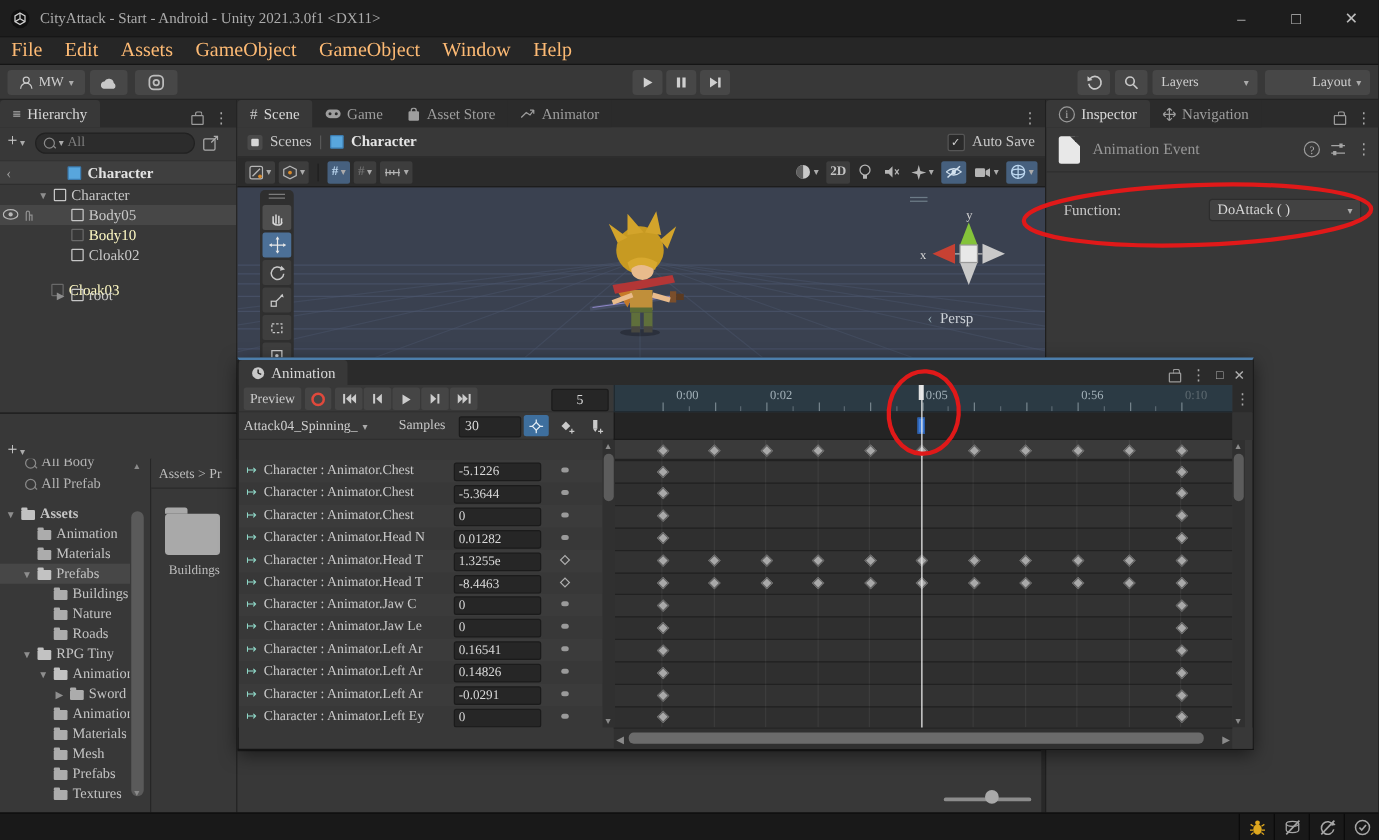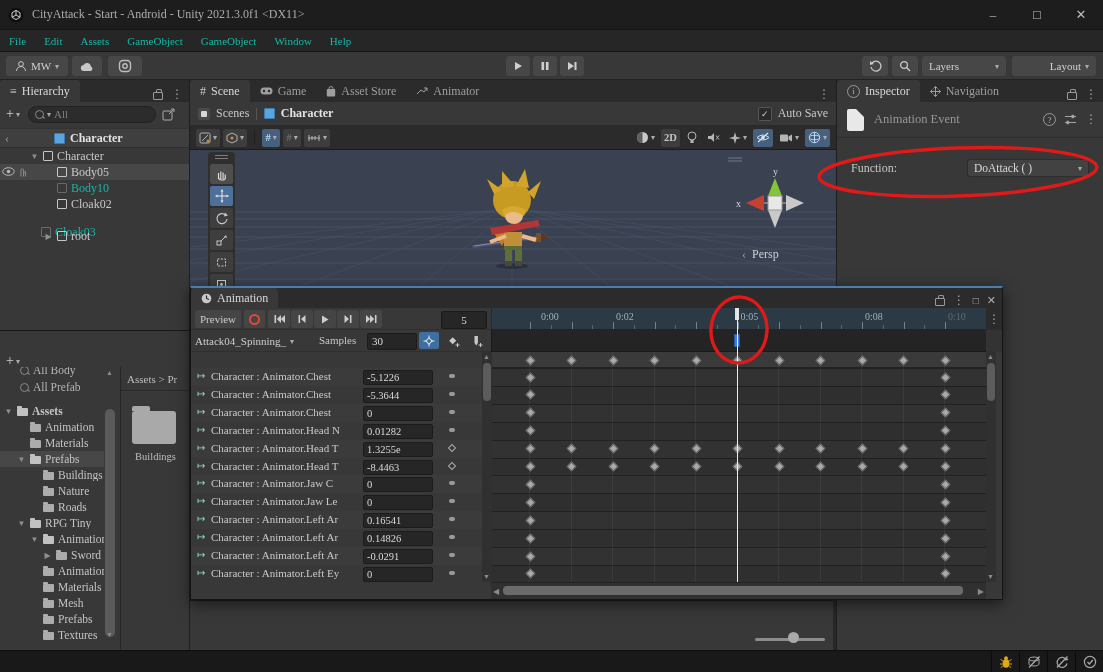--- a/index.html
+++ b/index.html
@@ -8,21 +8,21 @@
   svg{display:block;}
 
   
   #titlebar{position:absolute;left:0;top:0;width:1103px;height:30px;background:#1D1D1D;display:flex;align-items:center;color:#ACACAC;border-bottom:1px solid #141414;box-sizing:border-box;}
   #titlebar .title{margin-left:8px;font-size:12px;}
   .wctl{width:44px;height:28px;display:flex;align-items:center;justify-content:center;color:#BDBDBD;font-size:13px;}
   #unitylogo{margin-left:8px;}
 
   
   #menubar{position:absolute;left:0;top:30px;width:1103px;height:22px;background:#262626;border-bottom:1px solid #151515;display:flex;align-items:center;box-sizing:border-box;}
-  .mitem{padding:0 9px;color:#14b8a6;font-size:11px;}
+  .mitem{padding:0 9px;color:#fdba74;font-size:16px;}
 
   
   #toolbar{position:absolute;left:0;top:52px;width:1103px;height:28px;background:#383838;border-bottom:1px solid #232323;box-sizing:border-box;}
   .tbtn{position:absolute;top:4px;height:20px;background:#474747;border-radius:3px;display:flex;align-items:center;justify-content:center;gap:4px;color:#CFCFCF;font-size:11px;box-sizing:border-box;}
   .caret{font-size:8px;color:#ABABAB;}
 
   
   .tabstrip{position:absolute;left:0;top:0;right:0;height:22px;background:#2B2B2B;display:flex;align-items:flex-end;box-sizing:border-box;}
   .tab{height:22px;display:flex;align-items:center;gap:5px;padding:0 10px;color:#9E9E9E;font-size:12px;background:#2B2B2B;box-sizing:border-box;}
   .tab.active{background:#383838;color:#D8D8D8;border-radius:3px 3px 0 0;}
@@ -40,21 +40,21 @@
   .magico::after{content:"";position:absolute;left:6px;top:6px;width:3px;height:1.2px;background:#8A8A8A;transform:rotate(45deg);}
   .hbread{position:absolute;left:0;top:48px;width:100%;height:20px;background:#3F3F3F;border-top:1px solid #333;border-bottom:1px solid #2E2E2E;display:flex;align-items:center;box-sizing:border-box;}
   .backico{width:14px;text-align:center;color:#9A9A9A;font-size:12px;}
   .bluecube{width:9px;height:9px;background:#58A6DD;border:1px solid #3C7CB0;border-radius:1px;flex:0 0 auto;}
   #hier-tree{position:absolute;left:0;top:68px;right:0;bottom:0;}
   .trow{position:absolute;left:0;right:0;height:16px;display:flex;align-items:center;gap:4px;color:#C8C8C8;font-size:12px;box-sizing:border-box;}
   .trow.sel{background:#474747;}
   .arr{width:9px;font-size:8px;color:#8E8E8E;text-align:center;flex:0 0 auto;}
   .cube{width:8px;height:8px;border:1px solid #C6C6C6;border-radius:1px;flex:0 0 auto;}
   .cube.cdim{border-color:#696969;}
-  .dim{color:#14b8a6;}
+  .dim{color:#fef9c3;}
   .tlab{white-space:nowrap;overflow:hidden;}
   .gutter{position:absolute;left:2px;top:3px;display:flex;gap:3px;}
 
   
   #proj{position:absolute;left:0;top:330px;width:190px;height:320px;background:#383838;border-right:1px solid #1F1F1F;border-top:1px solid #1A1A1A;box-sizing:border-box;overflow:hidden;}
   .ptool{position:absolute;left:0;top:22px;height:16px;display:flex;align-items:center;}
   #fav{position:absolute;left:0;top:36px;width:104px;height:34px;overflow:hidden;}
   .frow{position:absolute;left:0;width:104px;height:16px;display:flex;align-items:center;gap:4px;padding-left:20px;color:#B4B4B4;font-size:11.5px;box-sizing:border-box;white-space:nowrap;overflow:hidden;}
   #proj-tree{position:absolute;left:0;top:72px;width:104px;bottom:0;overflow:hidden;}
   .prow{position:absolute;left:0;width:104px;height:16px;display:flex;align-items:center;gap:4px;color:#C4C4C4;font-size:11.5px;box-sizing:border-box;}
@@ -792,21 +792,21 @@
           <div class="rtick" style="left: 328.5px; height: 7px;"></div>
           <div class="rtick" style="left: 349.25px; height: 4px; opacity: 0.45;"></div>
           <div class="rtick" style="left: 370px; height: 7px;"></div>
           <div class="rtick" style="left: 390.75px; height: 4px; opacity: 0.45;"></div>
           <div class="rtick" style="left: 411.5px; height: 7px;"></div>
           <div class="rtick" style="left: 432.25px; height: 4px; opacity: 0.45;"></div>
           <div class="rtick" style="left: 453px; height: 7px;"></div>
           <div class="rlab" style="left: 49px;">0:00</div>
           <div class="rlab" style="left: 124px;">0:02</div>
           <div class="rlab" style="left: 248.5px;">0:05</div>
-          <div class="rlab" style="left: 373px;">0:08</div>
+          <div class="rlab" style="left: 373px;">0:56</div>
           <div class="rlab dimr" style="left: 456px;">0:10</div>
         </div>
       <div id="rulerright">
           <span class="kebab">⋮</span>
         </div>
 
       <div class="acliprow">
         <div id="clipdd">
           <span>Attack04_Spinning_</span>
           <span class="caret">▾</span>

